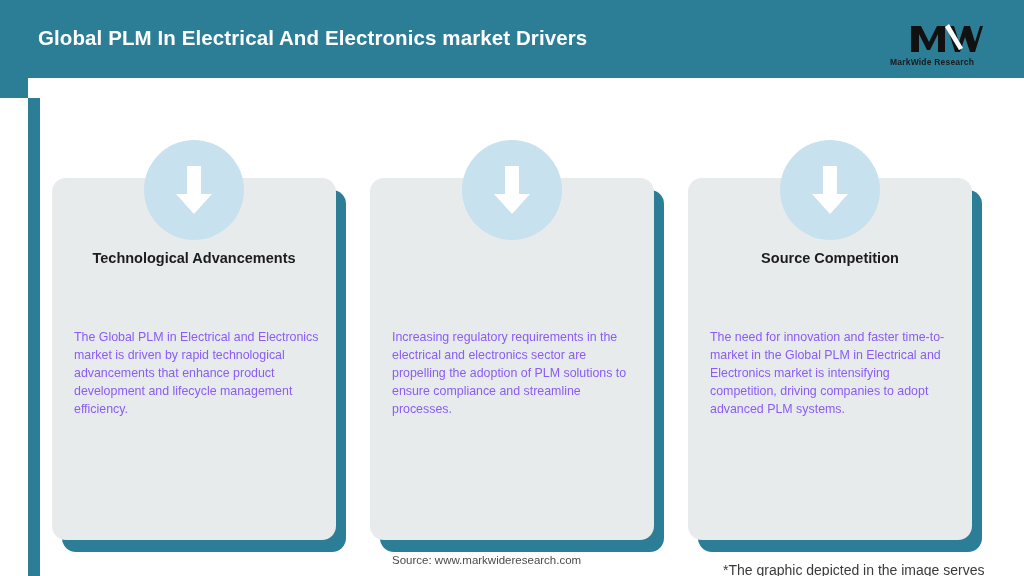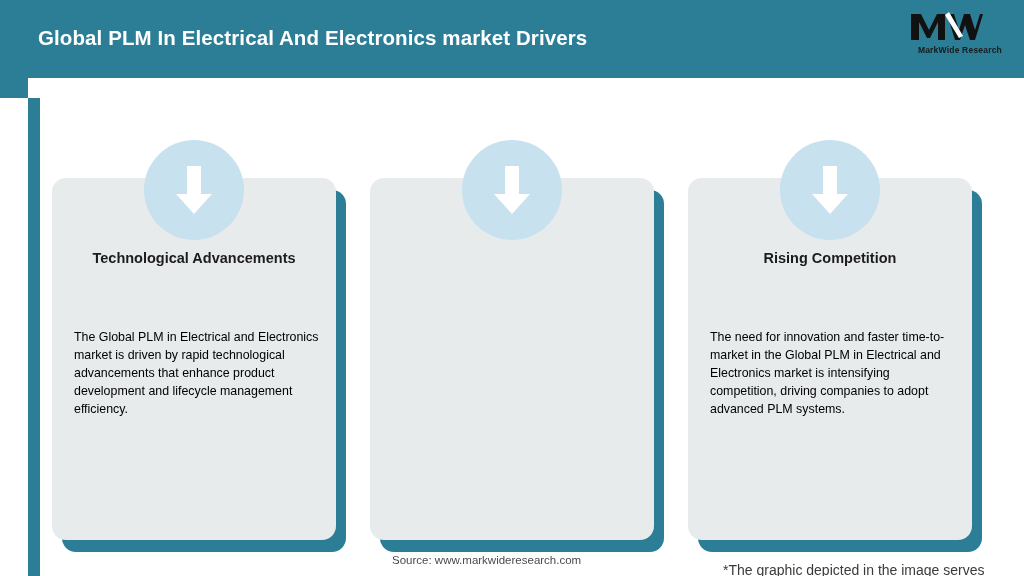--- a/index.html
+++ b/index.html
@@ -37,24 +37,24 @@
     left: 38px;
     top: 26px;
     font-size: 20.5px;
     font-weight: bold;
     color: #ffffff;
     letter-spacing: 0.1px;
   }
   .logo {
     position: absolute;
     right: 22px;
-    top: 10px;
+    top: 22px;
     width: 112px;
     height: 62px;
-    text-align: right;
+    text-align: left;
   }
   .logo svg { display: block; margin: 0 auto; }
   .logo-name {
     font-size: 8.5px;
     font-weight: bold;
     color: #1a1a1a;
     letter-spacing: 0.2px;
     margin-top: 1px;
   }
   .logo-tag {
@@ -116,21 +116,21 @@
     font-weight: bold;
     color: #1c1c1c;
   }
   .card-body {
     position: absolute;
     left: 22px;
     top: 150px;
     width: 248px;
     font-size: 12.4px;
     line-height: 18px;
-    color: #000000;
+    color: #8b5cf6;
   }
 
   
   .circle {
     position: absolute;
     top: -38px;
     left: 92px;
     width: 100px;
     height: 100px;
     border-radius: 50%;
@@ -191,32 +191,33 @@
     <div class="circle">
       <svg width="40" height="52" viewBox="0 0 40 52">
         <path d="M13 2 L27 2 L27 30 L38 30 L20 50 L2 30 L13 30 Z" fill="#ffffff"></path>
       </svg>
     </div>
   </div>
 
   <div class="card-wrap" style="left:370px;">
     <div class="card-shadow"></div>
     <div class="card">
+      <div class="card-body">Increasing regulatory requirements in the electrical and electronics sector are propelling the adoption of PLM solutions to ensure compliance and streamline processes.</div>
     </div>
     <div class="circle">
       <svg width="40" height="52" viewBox="0 0 40 52">
         <path d="M13 2 L27 2 L27 30 L38 30 L20 50 L2 30 L13 30 Z" fill="#ffffff"></path>
       </svg>
     </div>
   </div>
 
   <div class="card-wrap" style="left:688px;">
     <div class="card-shadow"></div>
     <div class="card">
-      <div class="card-title">Rising Competition</div>
+      <div class="card-title">Source Competition</div>
       <div class="card-body">The need for innovation and faster time-to-market in the Global PLM in Electrical and Electronics market is intensifying competition, driving companies to adopt advanced PLM systems.</div>
     </div>
     <div class="circle">
       <svg width="40" height="52" viewBox="0 0 40 52">
         <path d="M13 2 L27 2 L27 30 L38 30 L20 50 L2 30 L13 30 Z" fill="#ffffff"></path>
       </svg>
     </div>
   </div>
 
 </div>

